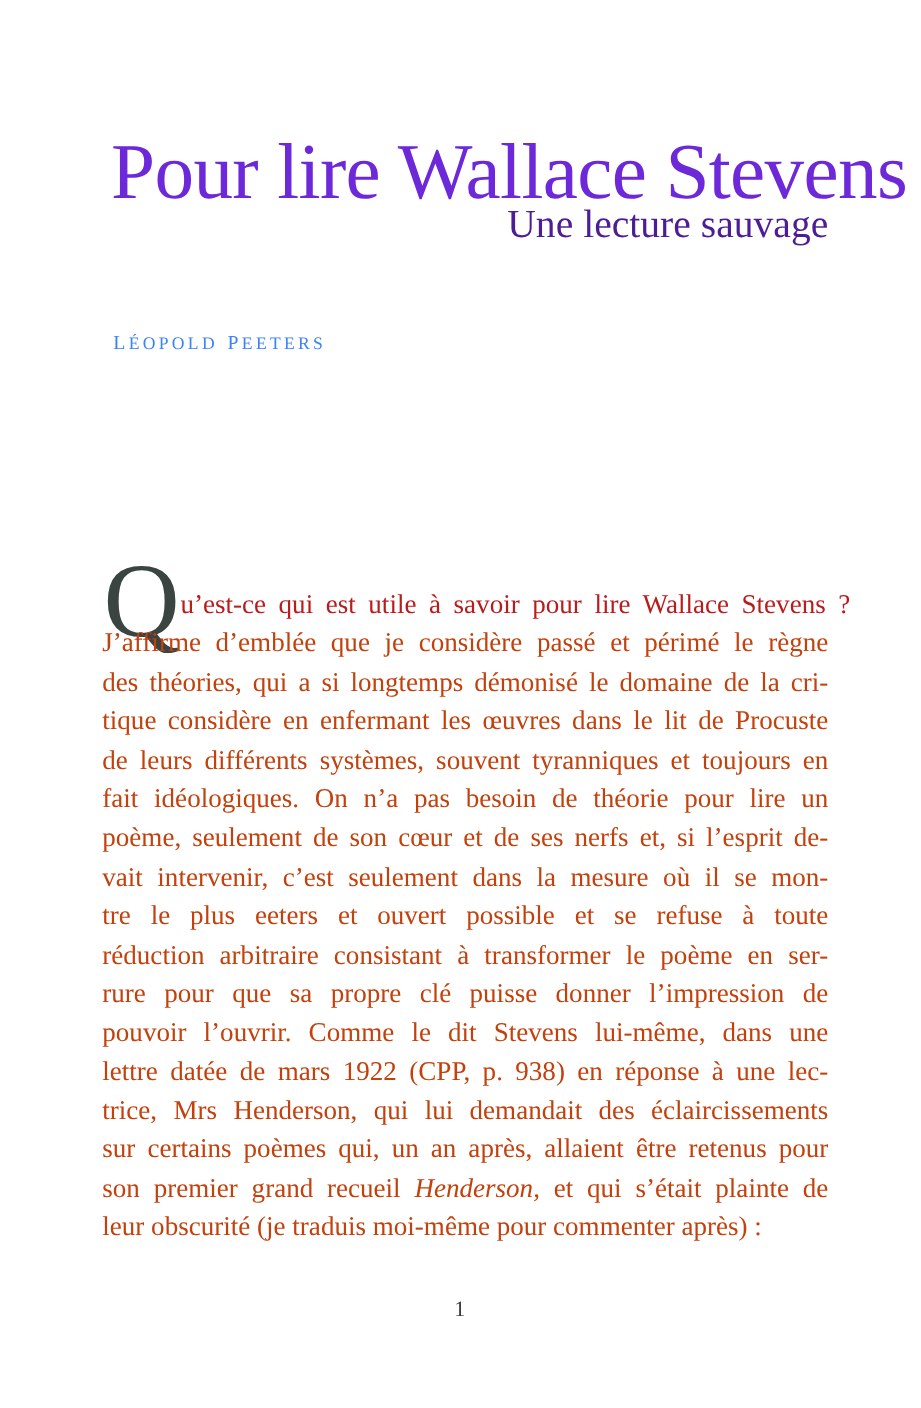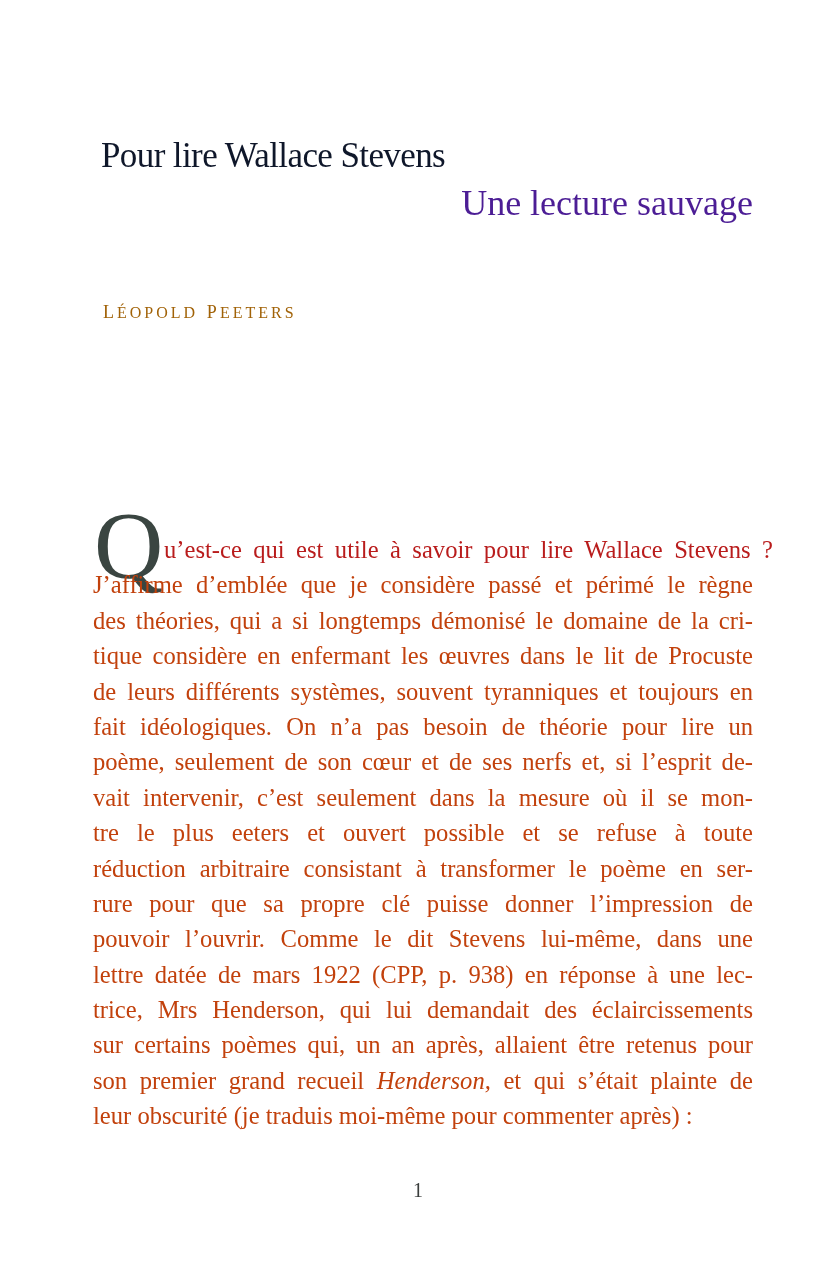--- a/index.html
+++ b/index.html
@@ -17,27 +17,27 @@
     }
     .page {
       position: absolute;
       left: 0; top: 0;
       width: 837px; height: 1280px;
     }
     .title {
       position: absolute;
       left: 101px;
       top: 126px;
-      font-size: 35px;
+      font-size: 72px;
       line-height: 60px;
       letter-spacing: -0.6px;
       font-weight: normal;
       margin: 0;
       white-space: nowrap;
-      color: #0f172a;
+      color: #6d28d9;
     }
     .subtitle {
       position: absolute;
       right: 84px;
       top: 186px;
       font-size: 36px;
       line-height: 34px;
       margin: 0;
       font-weight: normal;
       white-space: nowrap;
@@ -46,21 +46,21 @@
     .author {
       position: absolute;
       left: 103px;
       top: 296px;
       font-size: 23px;
       line-height: 28px;
       letter-spacing: 3px;
       font-variant: small-caps;
       text-transform: lowercase;
       white-space: nowrap;
-      color: #a16207;
+      color: #3b82f6;
     }
     .author .big { font-size: 25px; }
     .body-text {
       position: absolute;
       left: 93px;
       top: 532px;
       width: 660px;
       font-size: 24.6px;
       line-height: 35.4px;
       text-align: justify;

